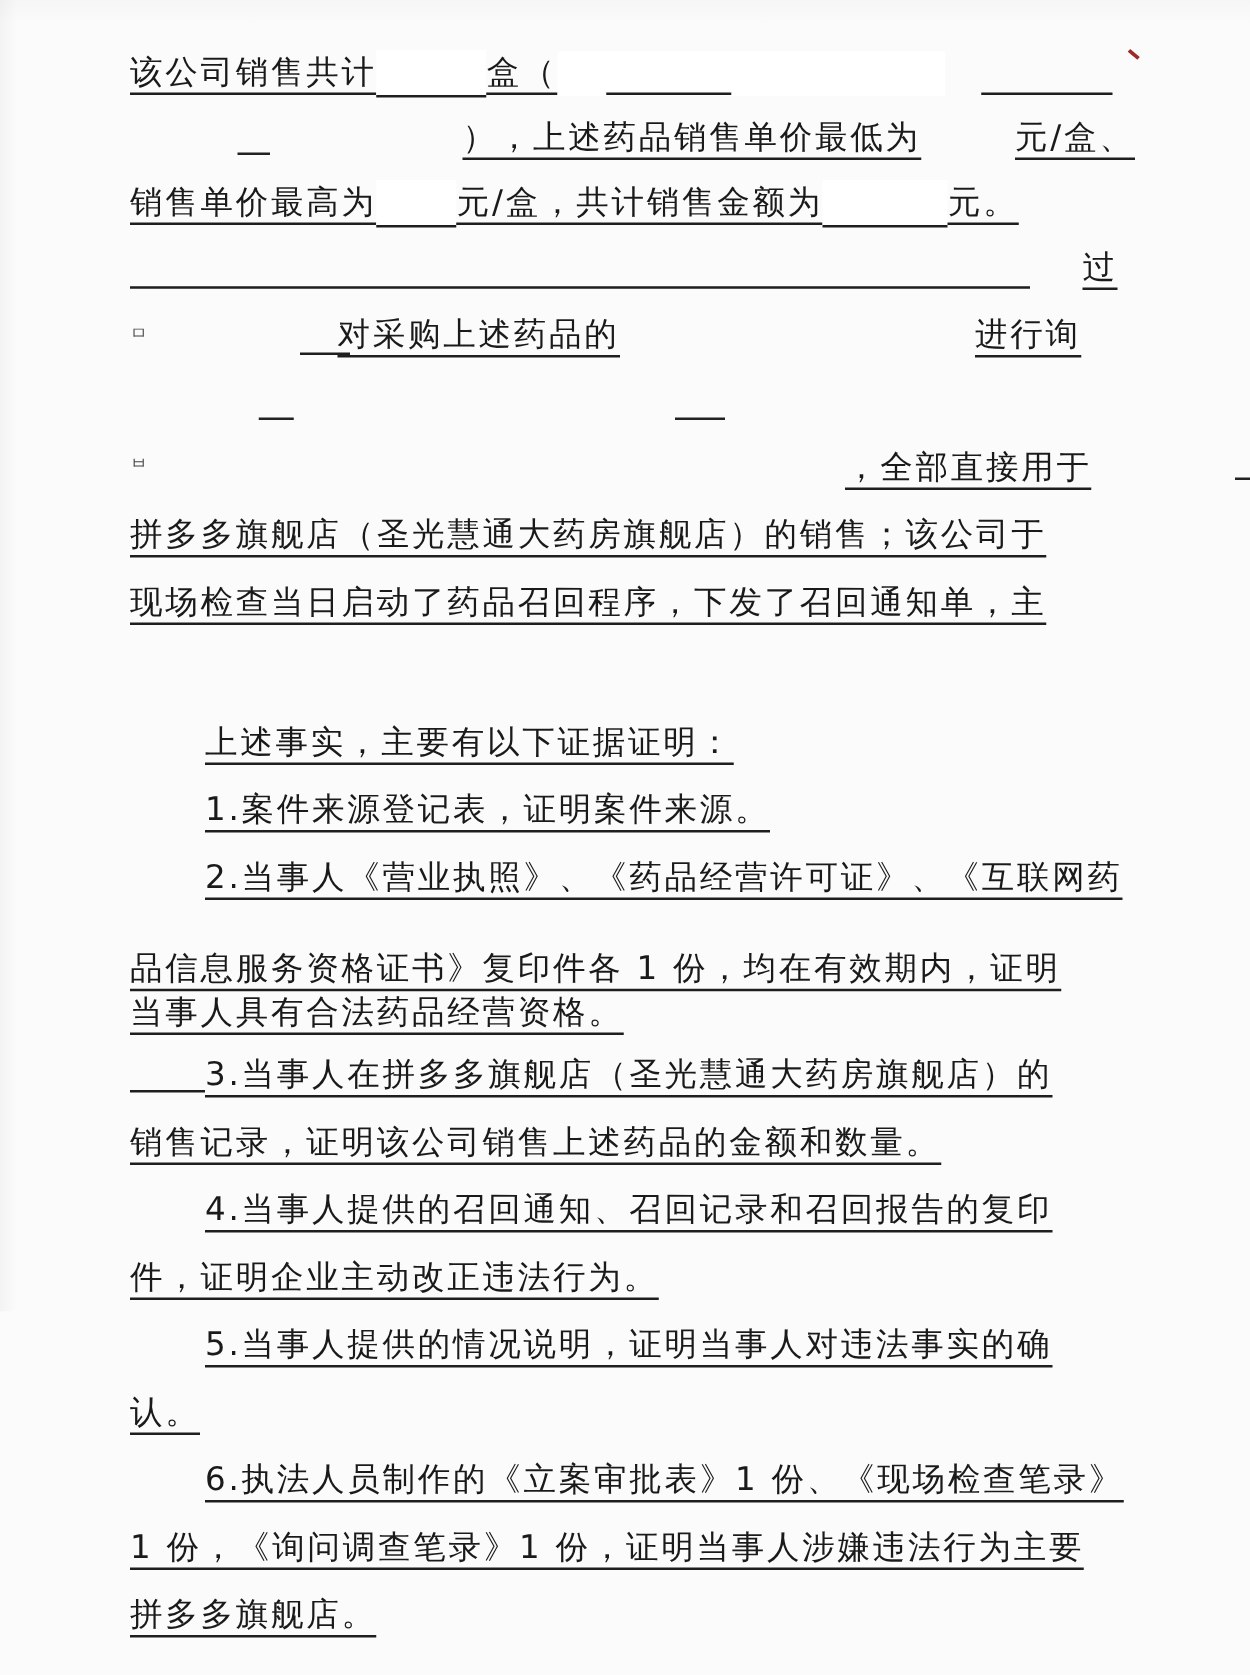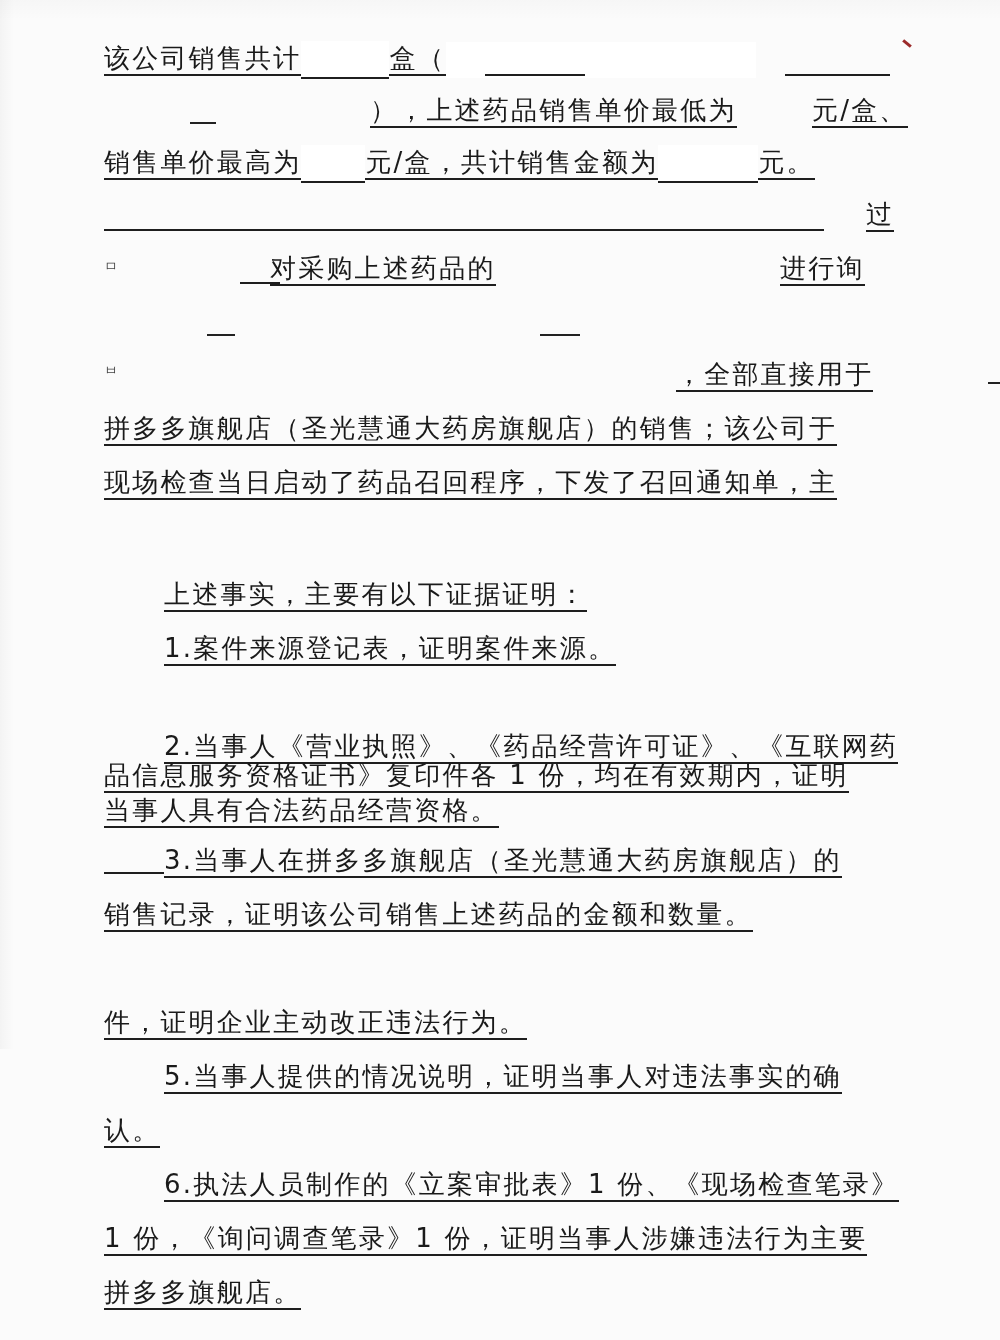--- a/index.html
+++ b/index.html
@@ -107,38 +107,41 @@
   </div>
 
   <div class="line indent" style="top:572px;">
     <span class="u">上述事实，主要有以下证据证明：</span>
   </div>
 
   <div class="line indent" style="top:626px;">
     <span class="u">1.案件来源登记表，证明案件来源。</span>
   </div>
 
-  <div class="line indent" style="top:680px;margin-top:44px;">
+  <div class="line indent" style="top:680px;">
     <span class="u">2.当事人《营业执照》、《药品经营许可证》、《互联网药</span>
   </div>
   <div class="line" style="top:734px;margin-top:19px;">
     <span class="u">品信息服务资格证书》复印件各 1 份，均在有效期内，证明</span>
   </div>
   <div class="line" style="top:788px;">
     <span class="u">当事人具有合法药品经营资格。</span>
   </div>
 
   <div class="full-underline" style="left:104px; top:872px; width:60px;"></div>
   <div class="line indent" style="top:838px;">
     <span class="u">3.当事人在拼多多旗舰店（圣光慧通大药房旗舰店）的</span>
   </div>
   <div class="line" style="top:892px;">
     <span class="u">销售记录，证明该公司销售上述药品的金额和数量。</span>
   </div>
 
+  <div class="line indent" style="top:946px;">
+    <span class="u">4.当事人提供的召回通知、召回记录和召回报告的复印</span>
+  </div>
   <div class="line" style="top:1000px;">
     <span class="u">件，证明企业主动改正违法行为。</span>
   </div>
 
   <div class="line indent" style="top:1054px;">
     <span class="u">5.当事人提供的情况说明，证明当事人对违法事实的确</span>
   </div>
   <div class="line" style="top:1108px;">
     <span class="u">认。</span>
   </div>

